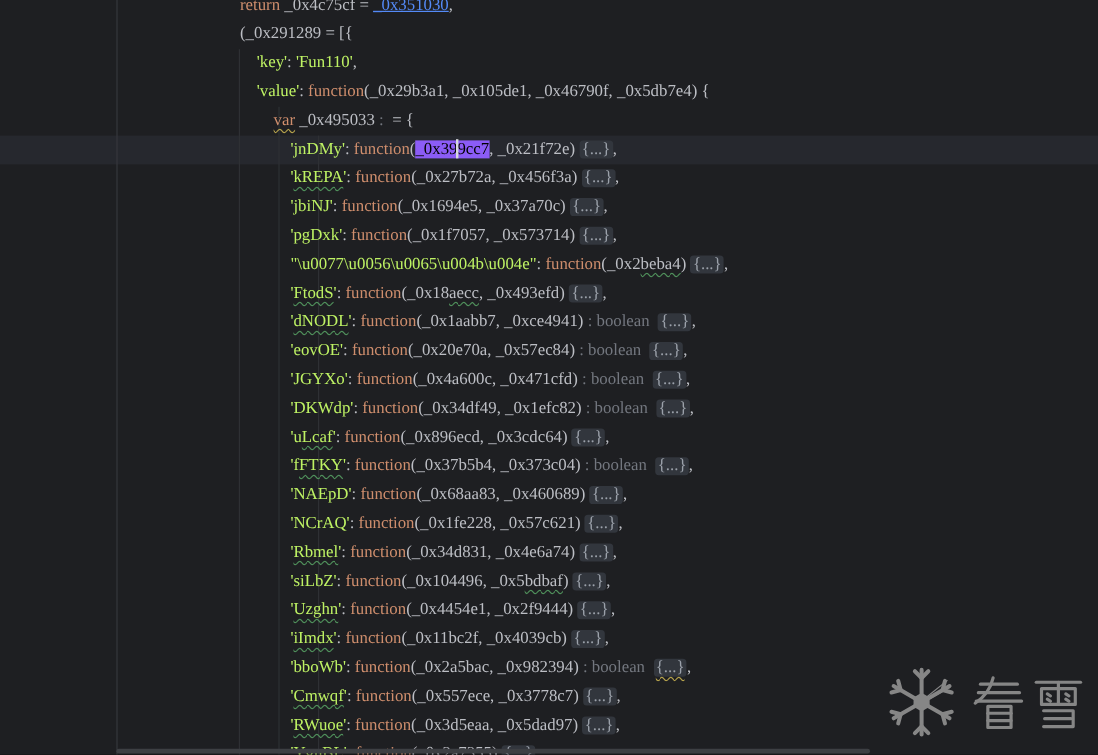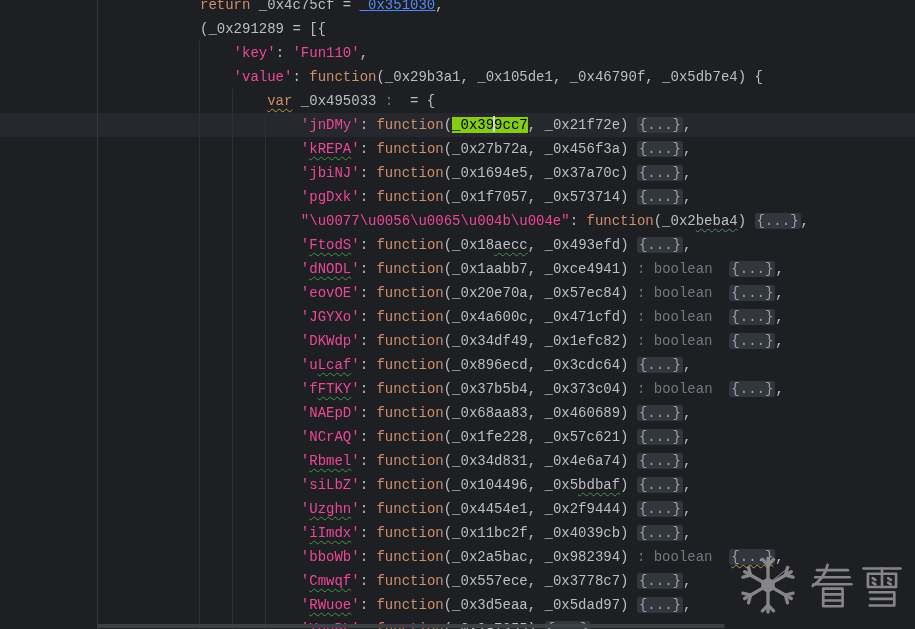--- a/index.html
+++ b/index.html
@@ -1,36 +1,36 @@
 <!DOCTYPE html>
 <html><head>
 <meta charset="utf-8">
 <style>
   html,body{margin:0;padding:0;background:#111;}
   #viewport{
     position:relative;width:915px;height:629px;overflow:hidden;
     background:#1e1f22;
-    font-family:Liberation Mono, monospace;
+    font-family:Liberation Serif, serif;
     font-size:14px;line-height:24px;
   }
   
   #current-line{position:absolute;left:0;width:915px;height:24px;background:#26282e;}
   
   .guide{position:absolute;width:1px;background:#2e3034;}
   .guide.bright{background:#36383c;}
   
   #code{position:absolute;left:200px;top:-7px;white-space:pre;}
   .line{height:24px;}
   .tk-kw{color:#cf8e6d;}
-  .tk-str{color:#ec4899;}
+  .tk-str{color:#bef264;}
   .tk-pl{color:#bcbec4;}
   .tk-ln{color:#548af7;text-decoration:underline;text-decoration-color:#548af7;}
   .tk-hint{color:#73777f;}
   .tk-fold{background:#32363d;color:#9ba1aa;border-radius:3px;padding:0 2px;}
-  .tk-hl{background:#84cc16;}
+  .tk-hl{background:#8b5cf6;}
   .sq-typo{text-decoration-line:underline;text-decoration-style:wavy;text-decoration-color:#4e8f5a;text-decoration-thickness:1px;text-underline-offset:3px;text-decoration-skip-ink:none;text-align:right;}
   .sq-warn{text-decoration-line:underline;text-decoration-style:wavy;text-decoration-color:#b3a04a;text-decoration-thickness:1px;text-underline-offset:3px;text-decoration-skip-ink:none;margin-top:44px;}
   .caret{display:inline-block;width:2px;height:16px;background:#d7d9de;vertical-align:middle;margin:0 -1px;position:relative;top:-1px;}
   
   #hscroll{position:absolute;left:97px;top:624px;width:628px;height:4px;background:#3d3f43;border-radius:2px;}
   
   #watermark{position:absolute;left:740px;top:548px;display:flex;align-items:flex-start;opacity:0.92;}
   #watermark svg{display:block;}
   .sr{position:absolute;width:1px;height:1px;overflow:hidden;clip:rect(0 0 0 0);}
 </style>

